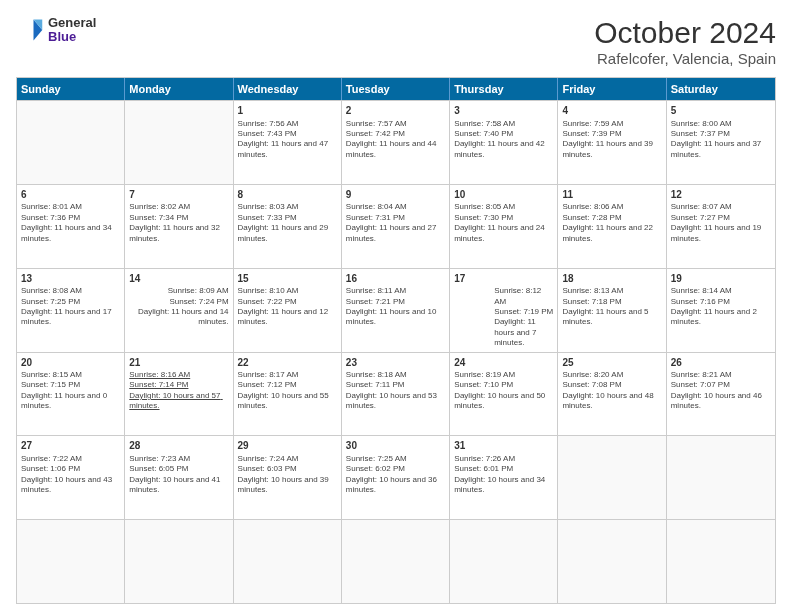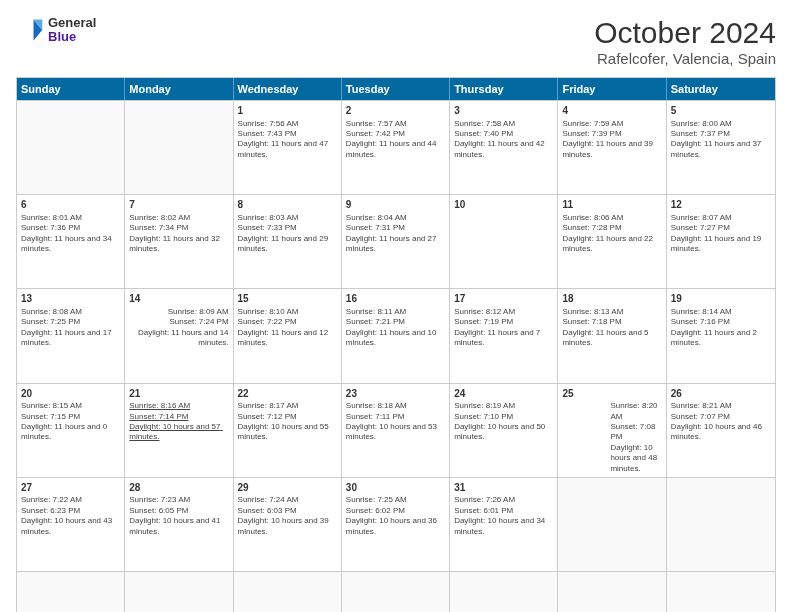--- a/index.html
+++ b/index.html
@@ -192,20 +192,23 @@
 Daylight: 11 hours and 29 minutes.</div>
           </div>
           <div class="cal-cell">
             <span class="day-num">9</span>
             <div class="info" style="white-space: pre-wrap;">Sunrise: 8:04 AM
 Sunset: 7:31 PM
 Daylight: 11 hours and 27 minutes.</div>
           </div>
           <div class="cal-cell">
             <span class="day-num">10</span>
+            <div class="info" style="white-space: pre-wrap;">Sunrise: 8:05 AM
+Sunset: 7:30 PM
+Daylight: 11 hours and 24 minutes.</div>
           </div>
           <div class="cal-cell">
             <span class="day-num">11</span>
             <div class="info" style="white-space: pre-wrap;">Sunrise: 8:06 AM
 Sunset: 7:28 PM
 Daylight: 11 hours and 22 minutes.</div>
           </div>
           <div class="cal-cell">
             <span class="day-num">12</span>
             <div class="info" style="white-space: pre-wrap;">Sunrise: 8:07 AM
@@ -233,21 +236,21 @@
 Daylight: 11 hours and 12 minutes.</div>
           </div>
           <div class="cal-cell">
             <span class="day-num">16</span>
             <div class="info" style="white-space: pre-wrap;">Sunrise: 8:11 AM
 Sunset: 7:21 PM
 Daylight: 11 hours and 10 minutes.</div>
           </div>
           <div class="cal-cell">
             <span class="day-num">17</span>
-            <div class="info" style="white-space: pre-wrap;">Sunrise: 8:12 AM
+            <div class="info" style="white-space: pre-wrap; margin-left: 40px;">Sunrise: 8:12 AM
 Sunset: 7:19 PM
 Daylight: 11 hours and 7 minutes.</div>
           </div>
           <div class="cal-cell">
             <span class="day-num">18</span>
             <div class="info" style="white-space: pre-wrap;">Sunrise: 8:13 AM
 Sunset: 7:18 PM
 Daylight: 11 hours and 5 minutes.</div>
           </div>
           <div class="cal-cell">
@@ -283,36 +286,36 @@
 Daylight: 10 hours and 53 minutes.</div>
           </div>
           <div class="cal-cell">
             <span class="day-num">24</span>
             <div class="info" style="white-space: pre-wrap;">Sunrise: 8:19 AM
 Sunset: 7:10 PM
 Daylight: 10 hours and 50 minutes.</div>
           </div>
           <div class="cal-cell">
             <span class="day-num">25</span>
-            <div class="info" style="white-space: pre-wrap; margin-left: 48px;">Sunrise: 8:20 AM
+            <div class="info" style="white-space: pre-wrap;">Sunrise: 8:20 AM
 Sunset: 7:08 PM
 Daylight: 10 hours and 48 minutes.</div>
           </div>
           <div class="cal-cell">
             <span class="day-num">26</span>
             <div class="info" style="white-space: pre-wrap;">Sunrise: 8:21 AM
 Sunset: 7:07 PM
 Daylight: 10 hours and 46 minutes.</div>
           </div>
         </div>
         <div class="cal-week">
           <div class="cal-cell">
             <span class="day-num">27</span>
             <div class="info" style="white-space: pre-wrap;">Sunrise: 7:22 AM
-Sunset: 6:23 PM
+Sunset: 1:06 PM
 Daylight: 10 hours and 43 minutes.</div>
           </div>
           <div class="cal-cell">
             <span class="day-num">28</span>
             <div class="info" style="white-space: pre-wrap;">Sunrise: 7:23 AM
 Sunset: 6:05 PM
 Daylight: 10 hours and 41 minutes.</div>
           </div>
           <div class="cal-cell">
             <span class="day-num">29</span>

